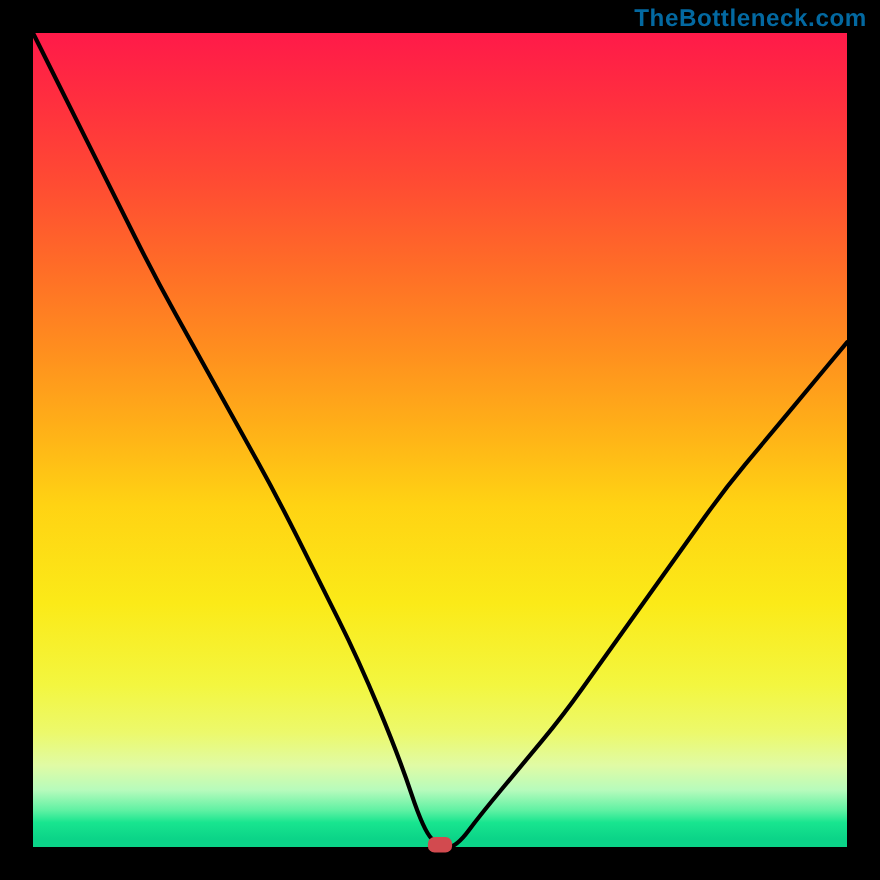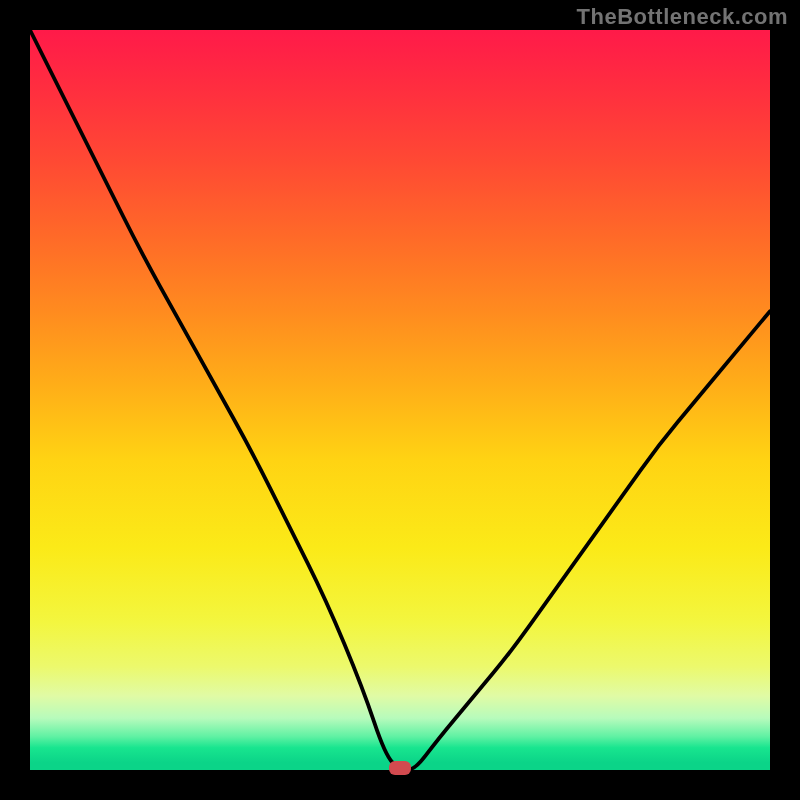--- a/index.html
+++ b/index.html
@@ -11,21 +11,21 @@
     background: #000;
   }
   .watermark {
     position: absolute;
     top: 4px;
     right: 12px;
     font-family: Arial, Helvetica, sans-serif;
     font-size: 22px;
     font-weight: 600;
     letter-spacing: 0.5px;
-    color: #737373;
+    color: #0369a1;
     user-select: none;
     text-align: center;
   }
   .plot {
     position: absolute;
     left: 30px;
     top: 30px;
     width: 740px;
     height: 740px;
     background: linear-gradient(

